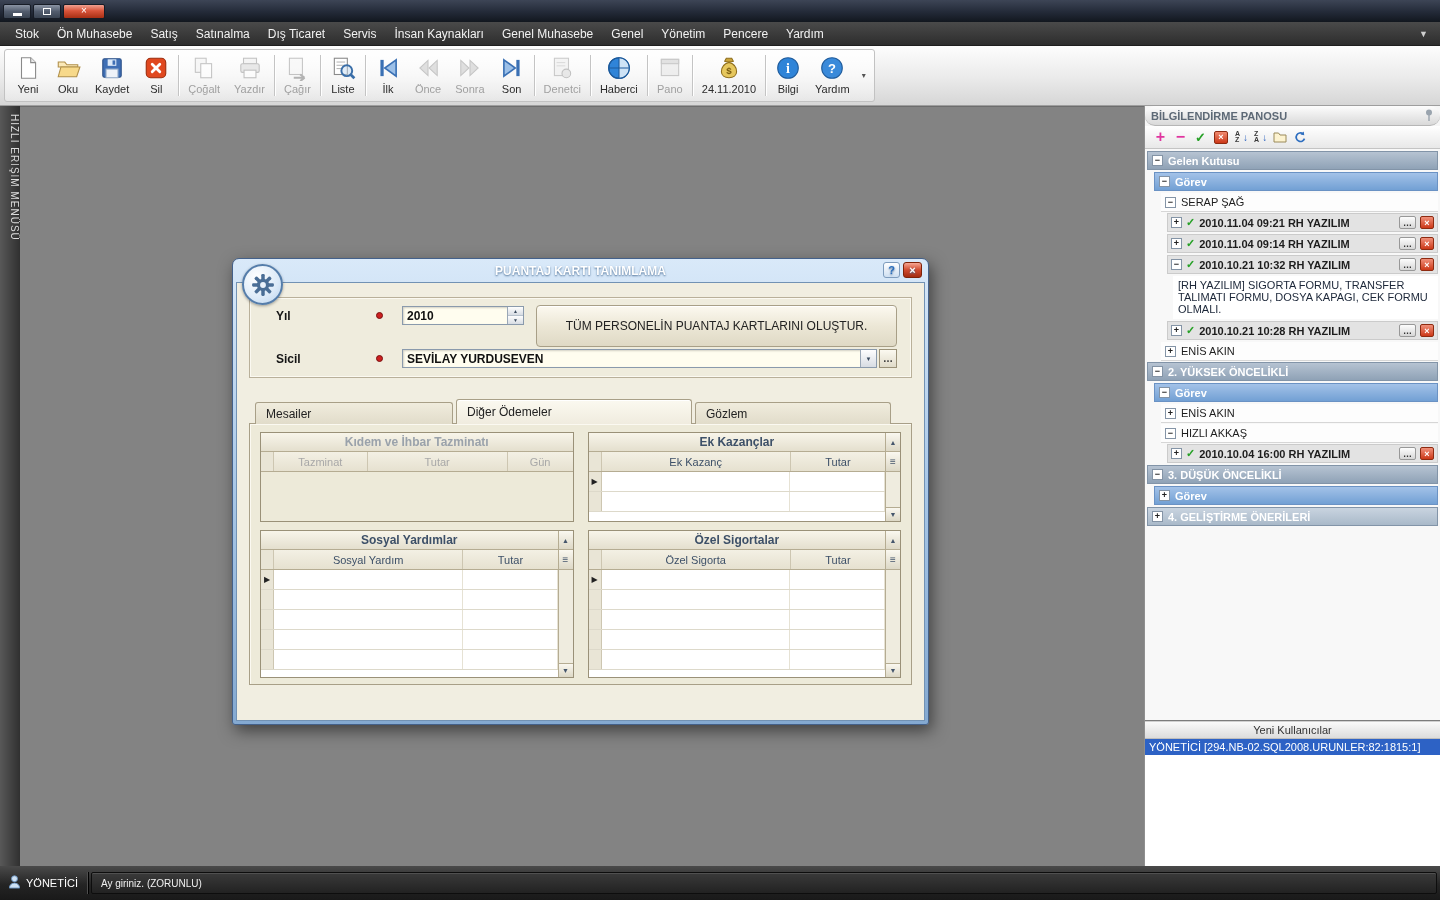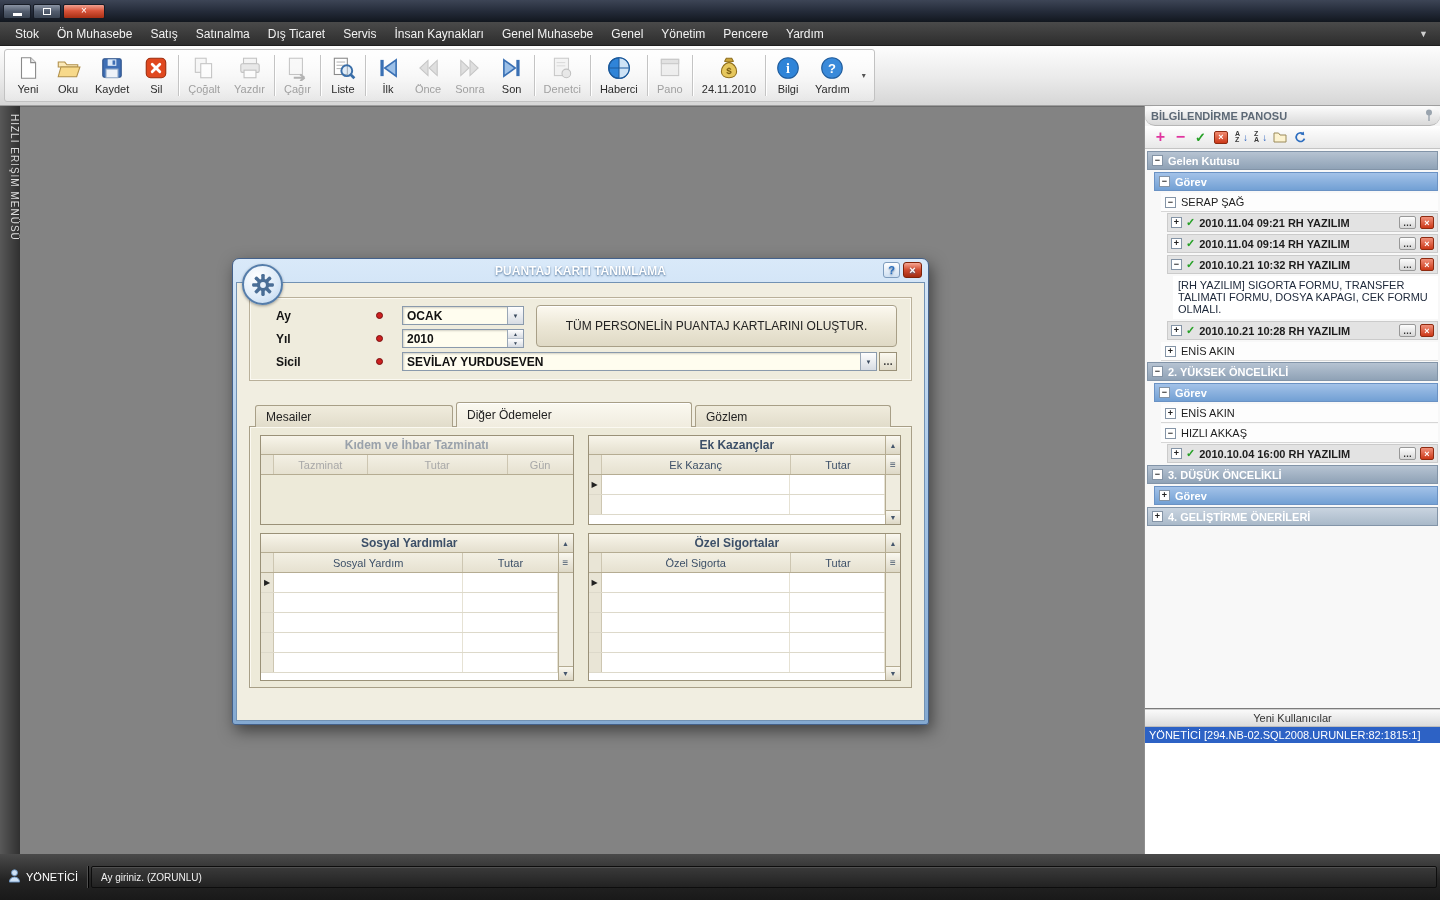--- a/index.html
+++ b/index.html
@@ -125,21 +125,21 @@
 .tr-task .lbl{flex:1;}
 .task-dots{width:17px;height:13px;flex:0 0 auto;background:linear-gradient(#fdfdfd,#d6d6d6);border:1px solid #989898;border-radius:2px;font-size:9px;line-height:8px;display:flex;align-items:center;justify-content:center;color:#333;}
 .task-x{width:14px;height:13px;flex:0 0 auto;background:linear-gradient(#f0907a,#cc3818);border:1px solid #8e2a10;border-radius:2px;color:#fff;font-size:9px;font-weight:bold;display:flex;align-items:center;justify-content:center;}
 .tr-detail{margin-left:26px;background:#fff;color:#1b2638;font-size:11px;line-height:12px;padding:3px 5px 4px;margin-bottom:2px;}
 .ip-users{flex:0 0 auto;height:146px;border-top:2px groove #d0d0d0;background:#fff;display:flex;flex-direction:column;}
 .ip-users-header{height:17px;flex:0 0 auto;background:linear-gradient(#fafafa,#dcdcdc);border-bottom:1px solid #bdbdbd;display:flex;align-items:center;justify-content:center;font-size:11px;color:#333;}
 .ip-user-row{height:16px;display:flex;align-items:center;padding:0 4px;font-size:11px;white-space:nowrap;overflow:hidden;}
 .ip-user-row.selected{background:#2d62c5;color:#fff;}
 
 
-.statusbar{height:46px;flex:0 0 auto;background:linear-gradient(#4a4a4a,#242424 55%,#191919);display:flex;align-items:center;padding:2px 3px;gap:3px;}
+.statusbar{height:34px;flex:0 0 auto;background:linear-gradient(#4a4a4a,#242424 55%,#191919);display:flex;align-items:center;padding:2px 3px;gap:3px;}
 .sb-user{display:flex;align-items:center;gap:5px;color:#fff;font-size:11px;height:22px;padding:0 9px 0 5px;border-right:1px solid #4e4e4e;box-shadow:1px 0 0 #000;}
 .sb-msg{flex:1;height:22px;display:flex;align-items:center;color:#f0f0f0;font-size:10px;padding:0 9px;background:linear-gradient(#3a3a3a,#222);border:1px solid #0d0d0d;border-radius:2px;box-shadow:inset 0 1px 0 #505050;}
 </style>
 </head>
 <body>
 
 <div class="app">
 
   <div class="titlebar">
     <div class="winbtns">
@@ -397,30 +397,20 @@
                 <circle r="4" fill="#eaf2fb"></circle>
               </g>
             </svg>
         </div>
         <div class="dlg-body">
 
           <div class="form-box">
             <div class="form-top">
               <div class="fields-col">
                 <div class="frow">
-                  <span class="flabel">Ay</span>
-                  <span class="reqcell">
-                      <span class="reqdot"></span>
-                    </span>
-                  <div class="combo w122">
-                    <span class="combo-val">OCAK</span>
-                    <span class="combo-btn">▼</span>
-                  </div>
-                </div>
-                <div class="frow">
                   <span class="flabel">Yıl</span>
                   <span class="reqcell">
                       <span class="reqdot"></span>
                     </span>
                   <div class="combo w122">
                     <span class="combo-val">2010</span>
                     <span class="spin-btns">
                         <span>▲</span>
                         <span>▼</span>
                       </span>

